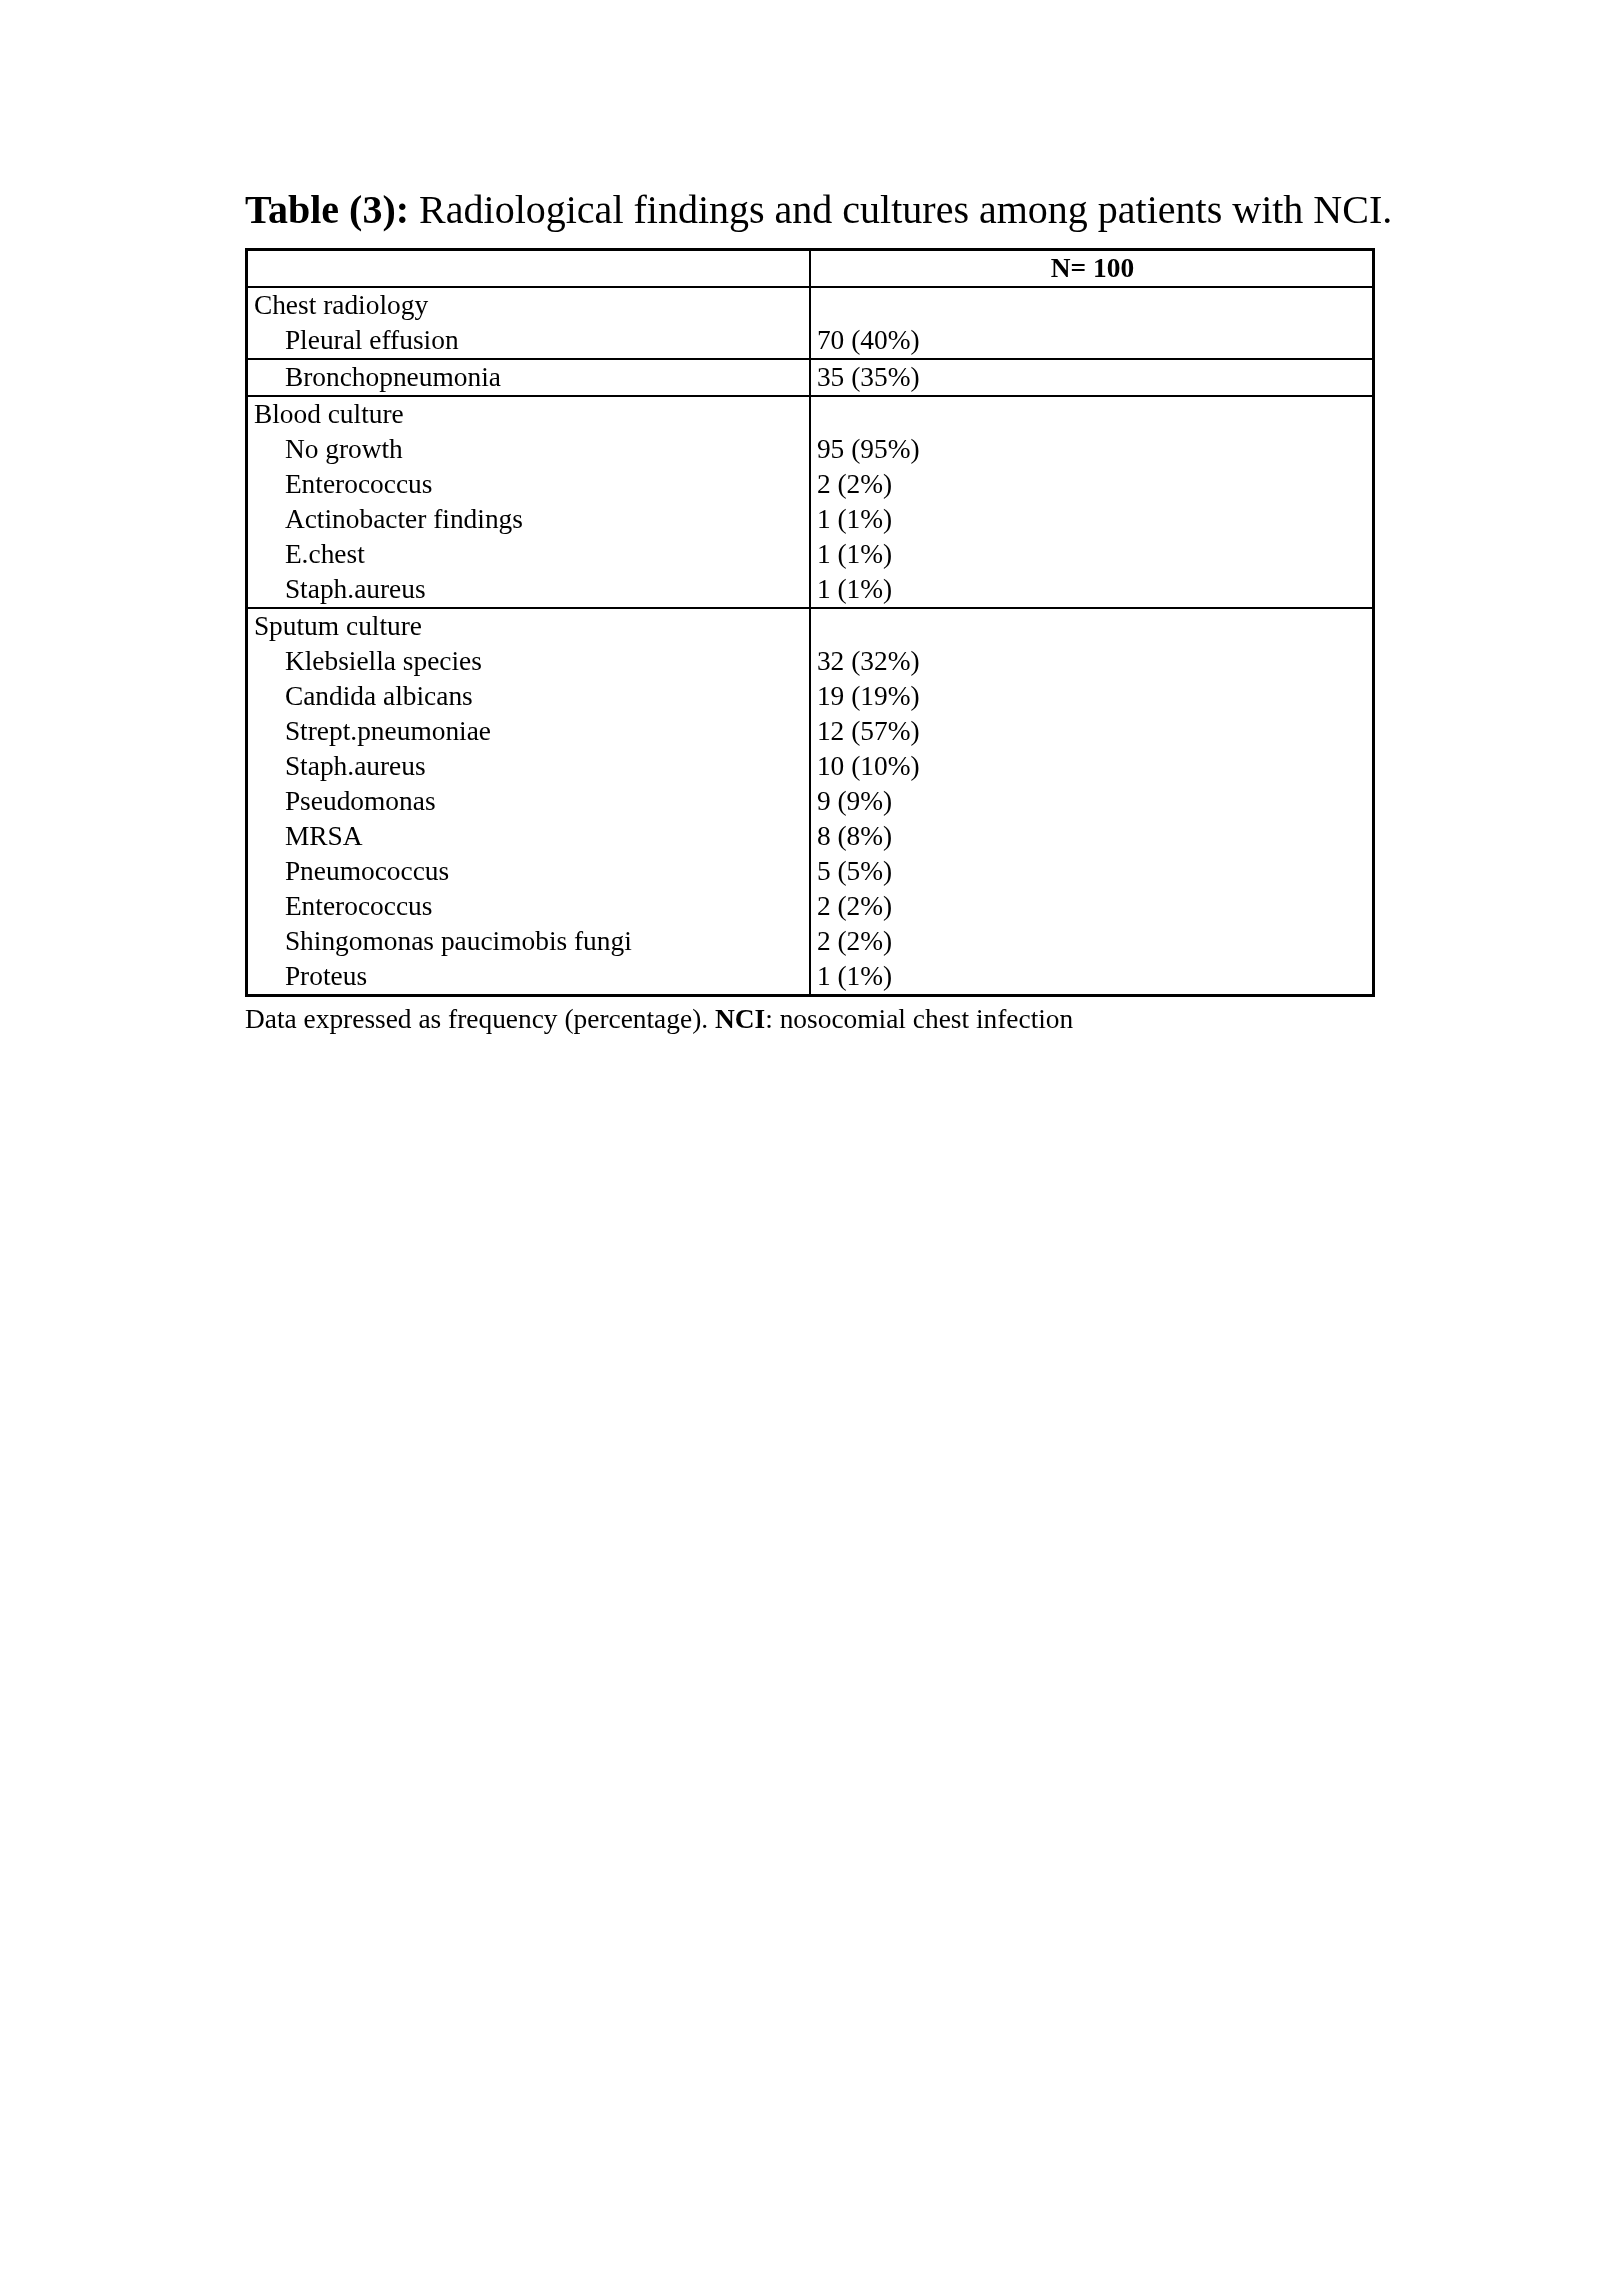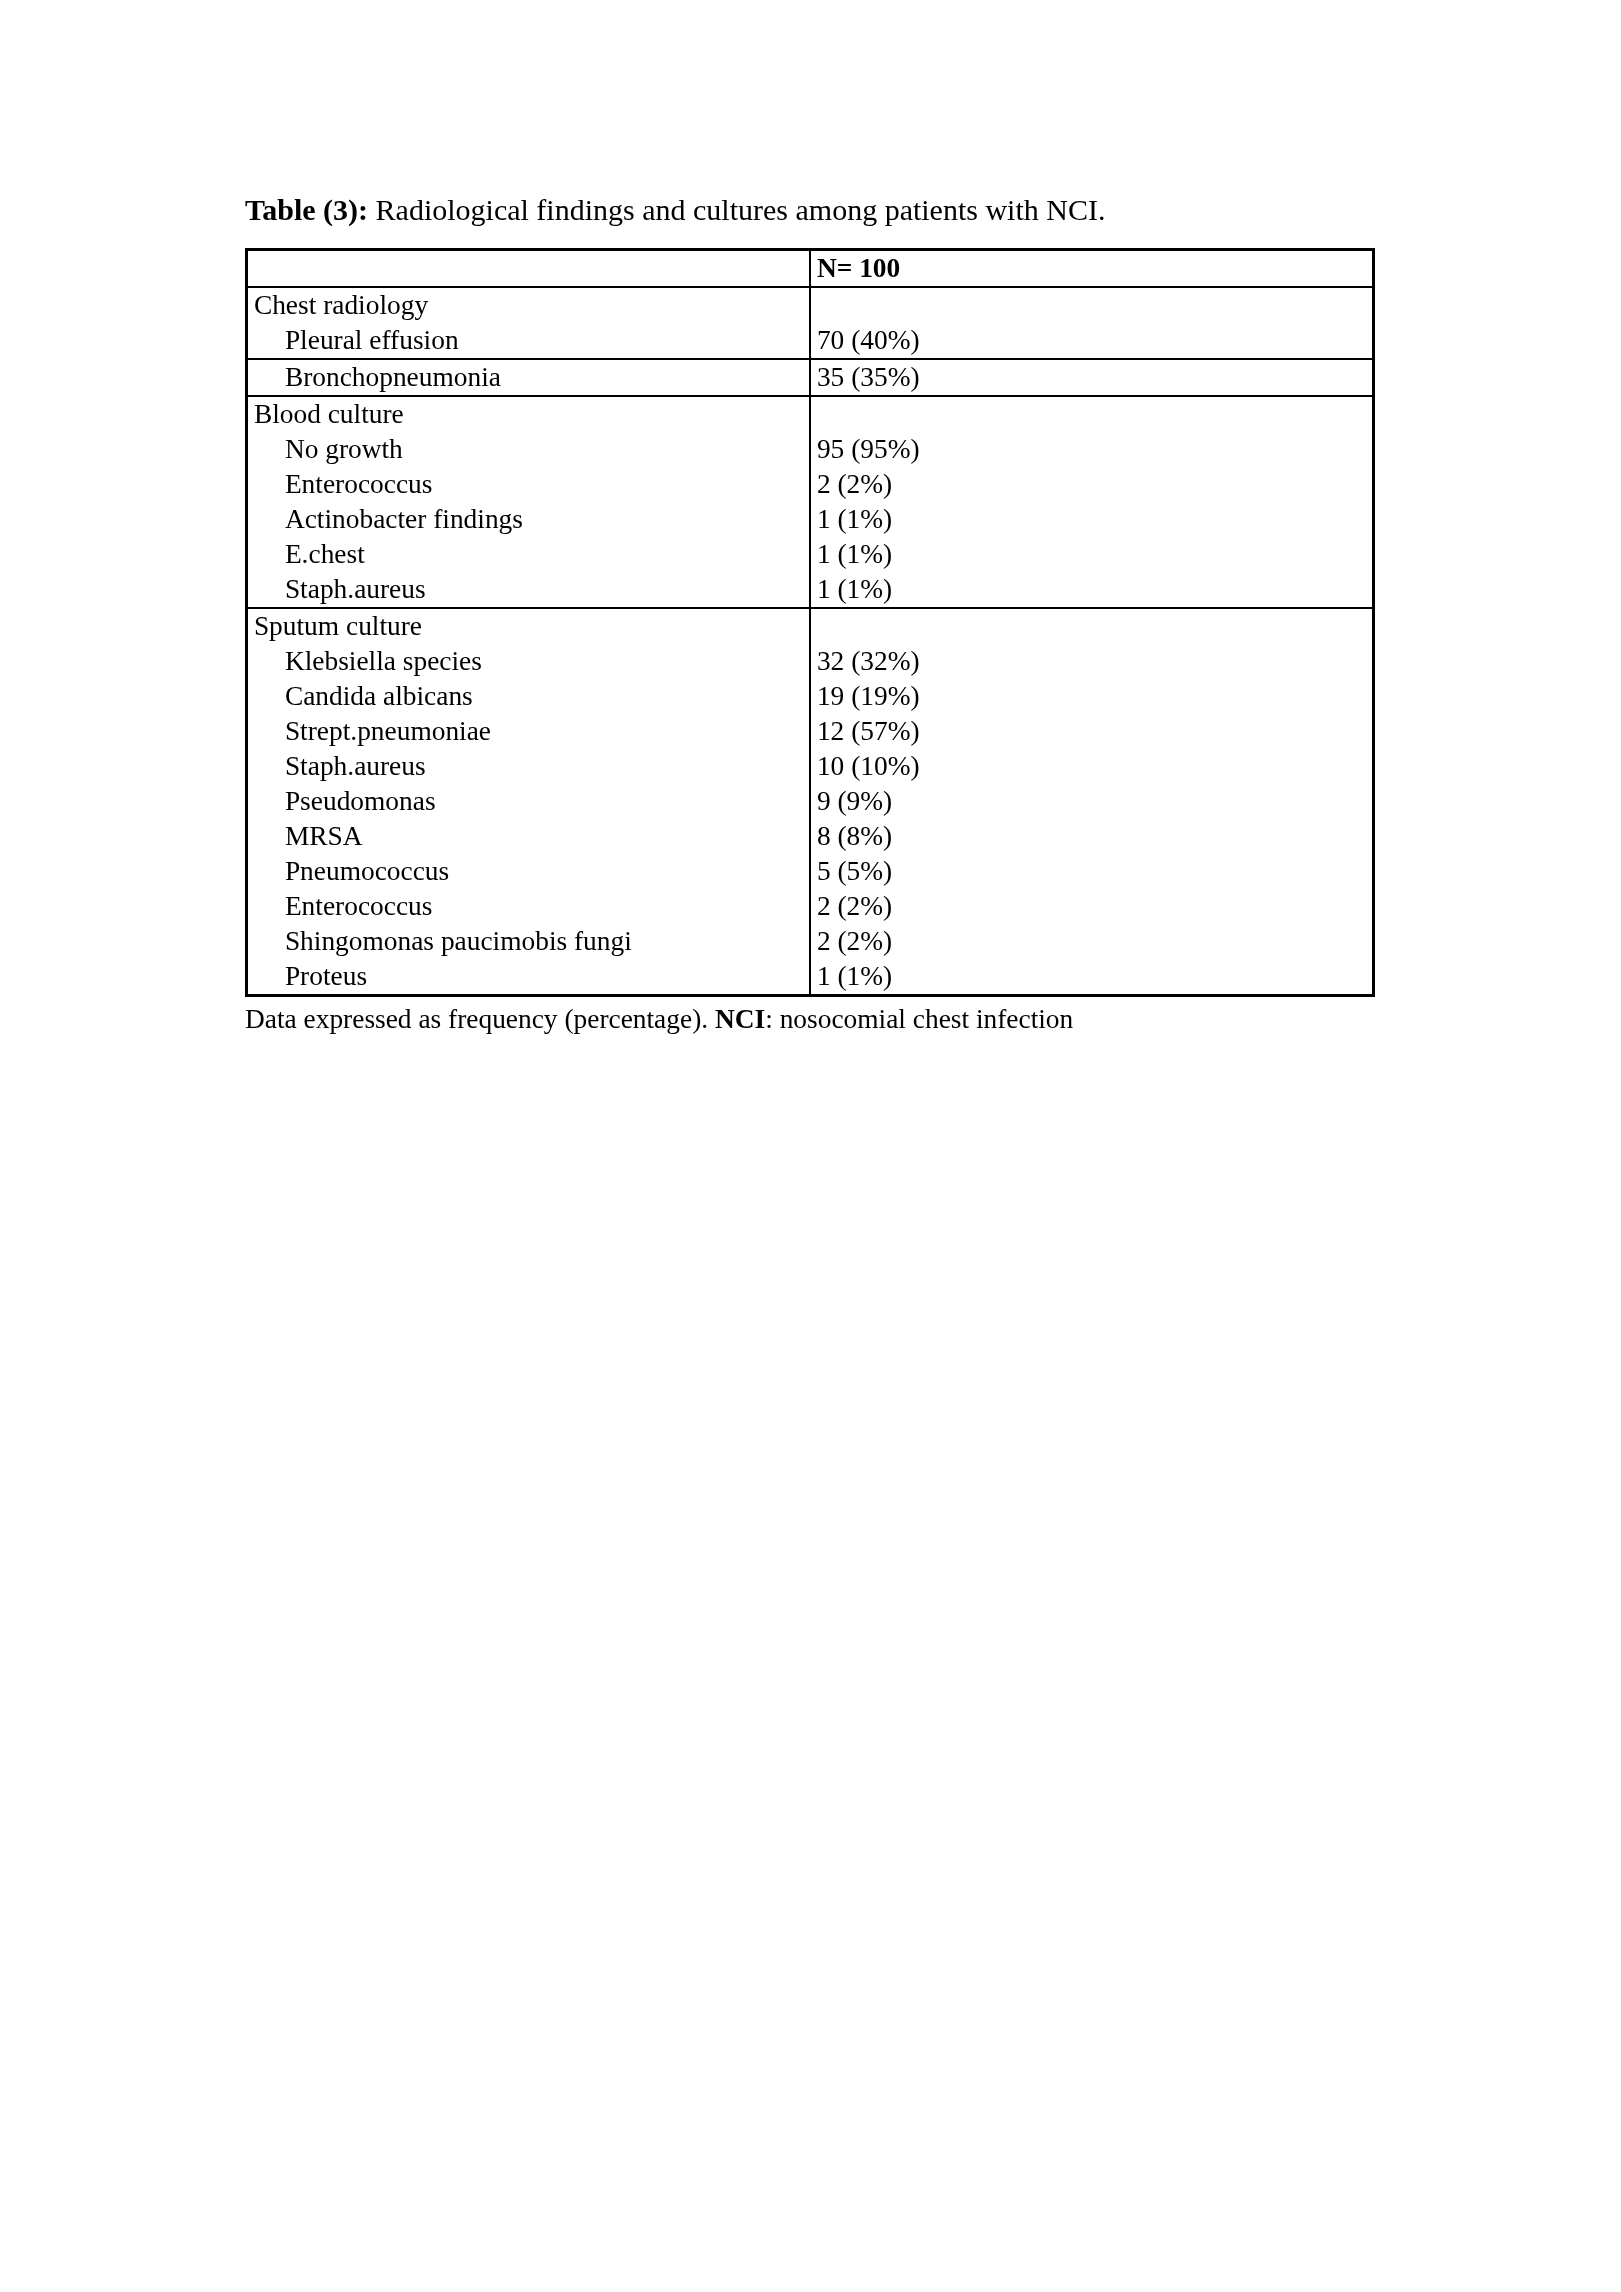--- a/index.html
+++ b/index.html
@@ -14,41 +14,41 @@
   .page {
     position: absolute; left: 0; top: 0;
     width: 1621px; height: 2293px;
     background: #ffffff;
   }
   .content {
     position: absolute; left: 245px; top: 192px;
     width: 1130px;
   }
   .doc-title {
-    font-size: 30px;
+    font-size: 40px;
     line-height: 35px;
     white-space: nowrap;
     margin-bottom: 20.6px;
   }
   .b { font-weight: bold; }
   table.data-table {
     border-collapse: collapse;
     table-layout: fixed;
     width: 100%;
     border: 3.9px solid #000000;
   }
   table.data-table td {
     border: 2px solid #000000;
     vertical-align: top;
     padding: 0 3.9px 0 5.9px;
     font-size: 27.4px;
     line-height: 35px;
     overflow: hidden;
   }
-  tr.header-row td { height: 36px; }
+  tr.header-row td { height: 36px; text-align: center; }
   .line { height: 35px; white-space: nowrap; font-family: Liberation Serif, serif; }
   .indent { padding-left: 31px; }
   .footnote {
     margin-top: 6.9px;
     font-size: 27.4px;
     line-height: 33px;
     white-space: nowrap;
   }
 </style>
 </head>

